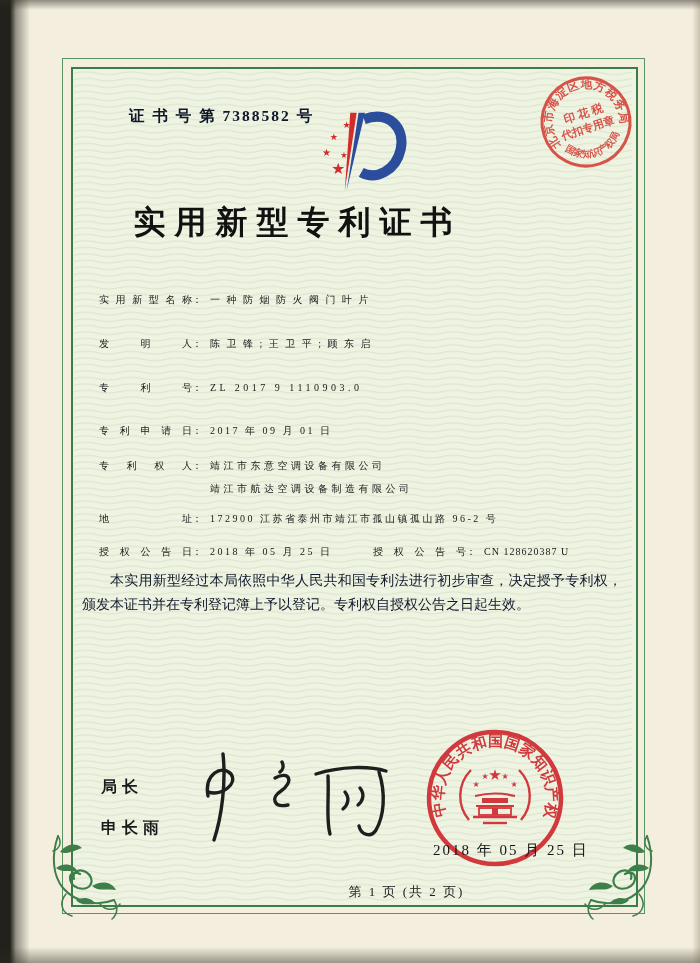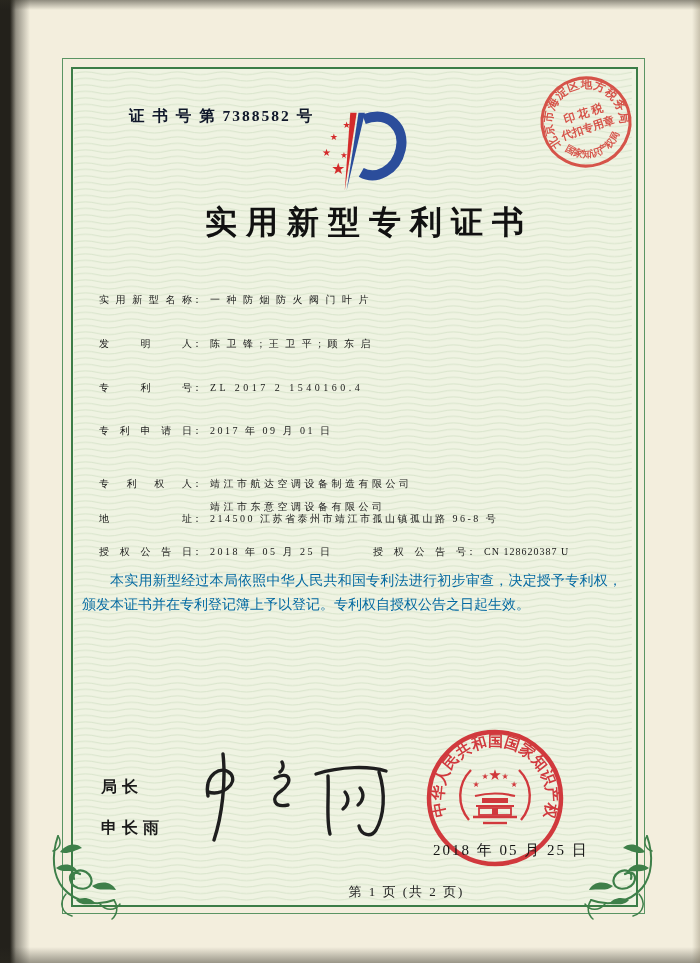--- a/index.html
+++ b/index.html
@@ -22,33 +22,33 @@
   
   .frame-outer{position:absolute;left:62px;top:58px;width:581px;height:854px;
     border:1.5px solid #5a9463;}
   .frame-inner{position:absolute;left:71px;top:67px;width:563px;height:836px;
     border:2.5px solid #3c7d47;background:#eff3e2;}
   .guilloche{position:absolute;left:74px;top:70px;width:558px;height:831px;}
 
   .certno{position:absolute;left:97px;top:106px;font-size:15.5px;letter-spacing:2px;font-weight:bold;color:#0f172a;margin-left:32px;}
 
   .logo{position:absolute;left:298px;top:104px;}
-  .title{position:absolute;left:62px;top:201px;width:471px;text-align:right;
+  .title{position:absolute;left:62px;top:201px;width:471px;text-align:center;
     font-size:32px;font-weight:bold;letter-spacing:9px;color:#111;}
 
   .row{position:absolute;left:99px;font-size:10px;line-height:23px;white-space:nowrap;}
   .flabel{display:inline-block;width:93px;text-align:justify;text-align-last:justify;vertical-align:top;}
   .fcolon{display:inline-block;margin-right:8px;vertical-align:top;}
   .fvalue{vertical-align:top;}
   .fstack{display:inline-block;vertical-align:top;}
   .fstack .fvalue{display:block;}
   .ls1{letter-spacing:1px}.ls2{letter-spacing:2.5px}.ls3{letter-spacing:3.5px}.ls6{letter-spacing:6.5px}
 
   .paras{position:absolute;left:82px;top:569px;width:540px;font-size:14px;line-height:23.5px;
-    text-align:justify;color:#0369a1;}
+    text-align:justify;color:#0f172a;}
   .paras p{margin:0;text-indent:2em;}
 
   .signer-title{position:absolute;left:101px;top:777px;font-size:16px;letter-spacing:5px;font-weight:bold;text-align:center;}
   .signer-name{position:absolute;left:101px;top:810px;font-size:16px;letter-spacing:5px;font-weight:bold;margin-top:8px;}
   .signature{position:absolute;left:178px;top:744px;}
 
   .seal{position:absolute;left:415px;top:718px;opacity:.92;}
   .seal-date{position:absolute;left:433px;top:841px;font-size:15px;letter-spacing:2px;color:#161616;z-index:5;}
   .stamp{position:absolute;left:521px;top:57px;opacity:.9;}
 
@@ -128,30 +128,30 @@
 
 <div class="title">实用新型专利证书</div>
 
 <div class="row" style="top:288px">
   <span class="flabel">实用新型名称</span><span class="fcolon">：</span><span class="fvalue ls6">一种防烟防火阀门叶片</span>
 </div>
 <div class="row" style="top:332px">
   <span class="flabel">发明人</span><span class="fcolon">：</span><span class="fvalue ls6">陈卫锋;王卫平;顾东启</span>
 </div>
 <div class="row" style="top:376px">
-  <span class="flabel">专利号</span><span class="fcolon">：</span><span class="fvalue ls3">ZL 2017 2 1540160.4</span>
+  <span class="flabel">专利号</span><span class="fcolon">：</span><span class="fvalue ls3">ZL 2017 9 1110903.0</span>
 </div>
 <div class="row" style="top:419px">
   <span class="flabel">专利申请日</span><span class="fcolon">：</span><span class="fvalue ls2">2017 年 09 月 01 日</span>
 </div>
-<div class="row" style="top:472px">
-  <span class="flabel">专利权人</span><span class="fcolon">：</span><span class="fstack"><span class="fvalue ls3">靖江市航达空调设备制造有限公司</span><span class="fvalue ls3">靖江市东意空调设备有限公司</span></span>
+<div class="row" style="top:454px">
+  <span class="flabel">专利权人</span><span class="fcolon">：</span><span class="fstack"><span class="fvalue ls3">靖江市东意空调设备有限公司</span><span class="fvalue ls3">靖江市航达空调设备制造有限公司</span></span>
 </div>
 <div class="row" style="top:507px">
-  <span class="flabel">地址</span><span class="fcolon">：</span><span class="fvalue ls2">214500 江苏省泰州市靖江市孤山镇孤山路 96-8 号</span>
+  <span class="flabel">地址</span><span class="fcolon">：</span><span class="fvalue ls2">172900 江苏省泰州市靖江市孤山镇孤山路 96-2 号</span>
 </div>
 <div class="row" style="top:540px">
   <span class="flabel">授权公告日</span><span class="fcolon">：</span><span class="fvalue ls2">2018 年 05 月 25 日</span>
 </div>
 <div class="row" style="top:540px;left:373px">
   <span class="flabel">授权公告号</span><span class="fcolon">：</span><span class="fvalue ls1">CN 128620387 U</span>
 </div>
 
 <div class="paras">
   <p>本实用新型经过本局依照中华人民共和国专利法进行初步审查，决定授予专利权，颁发本证书并在专利登记簿上予以登记。专利权自授权公告之日起生效。</p>

